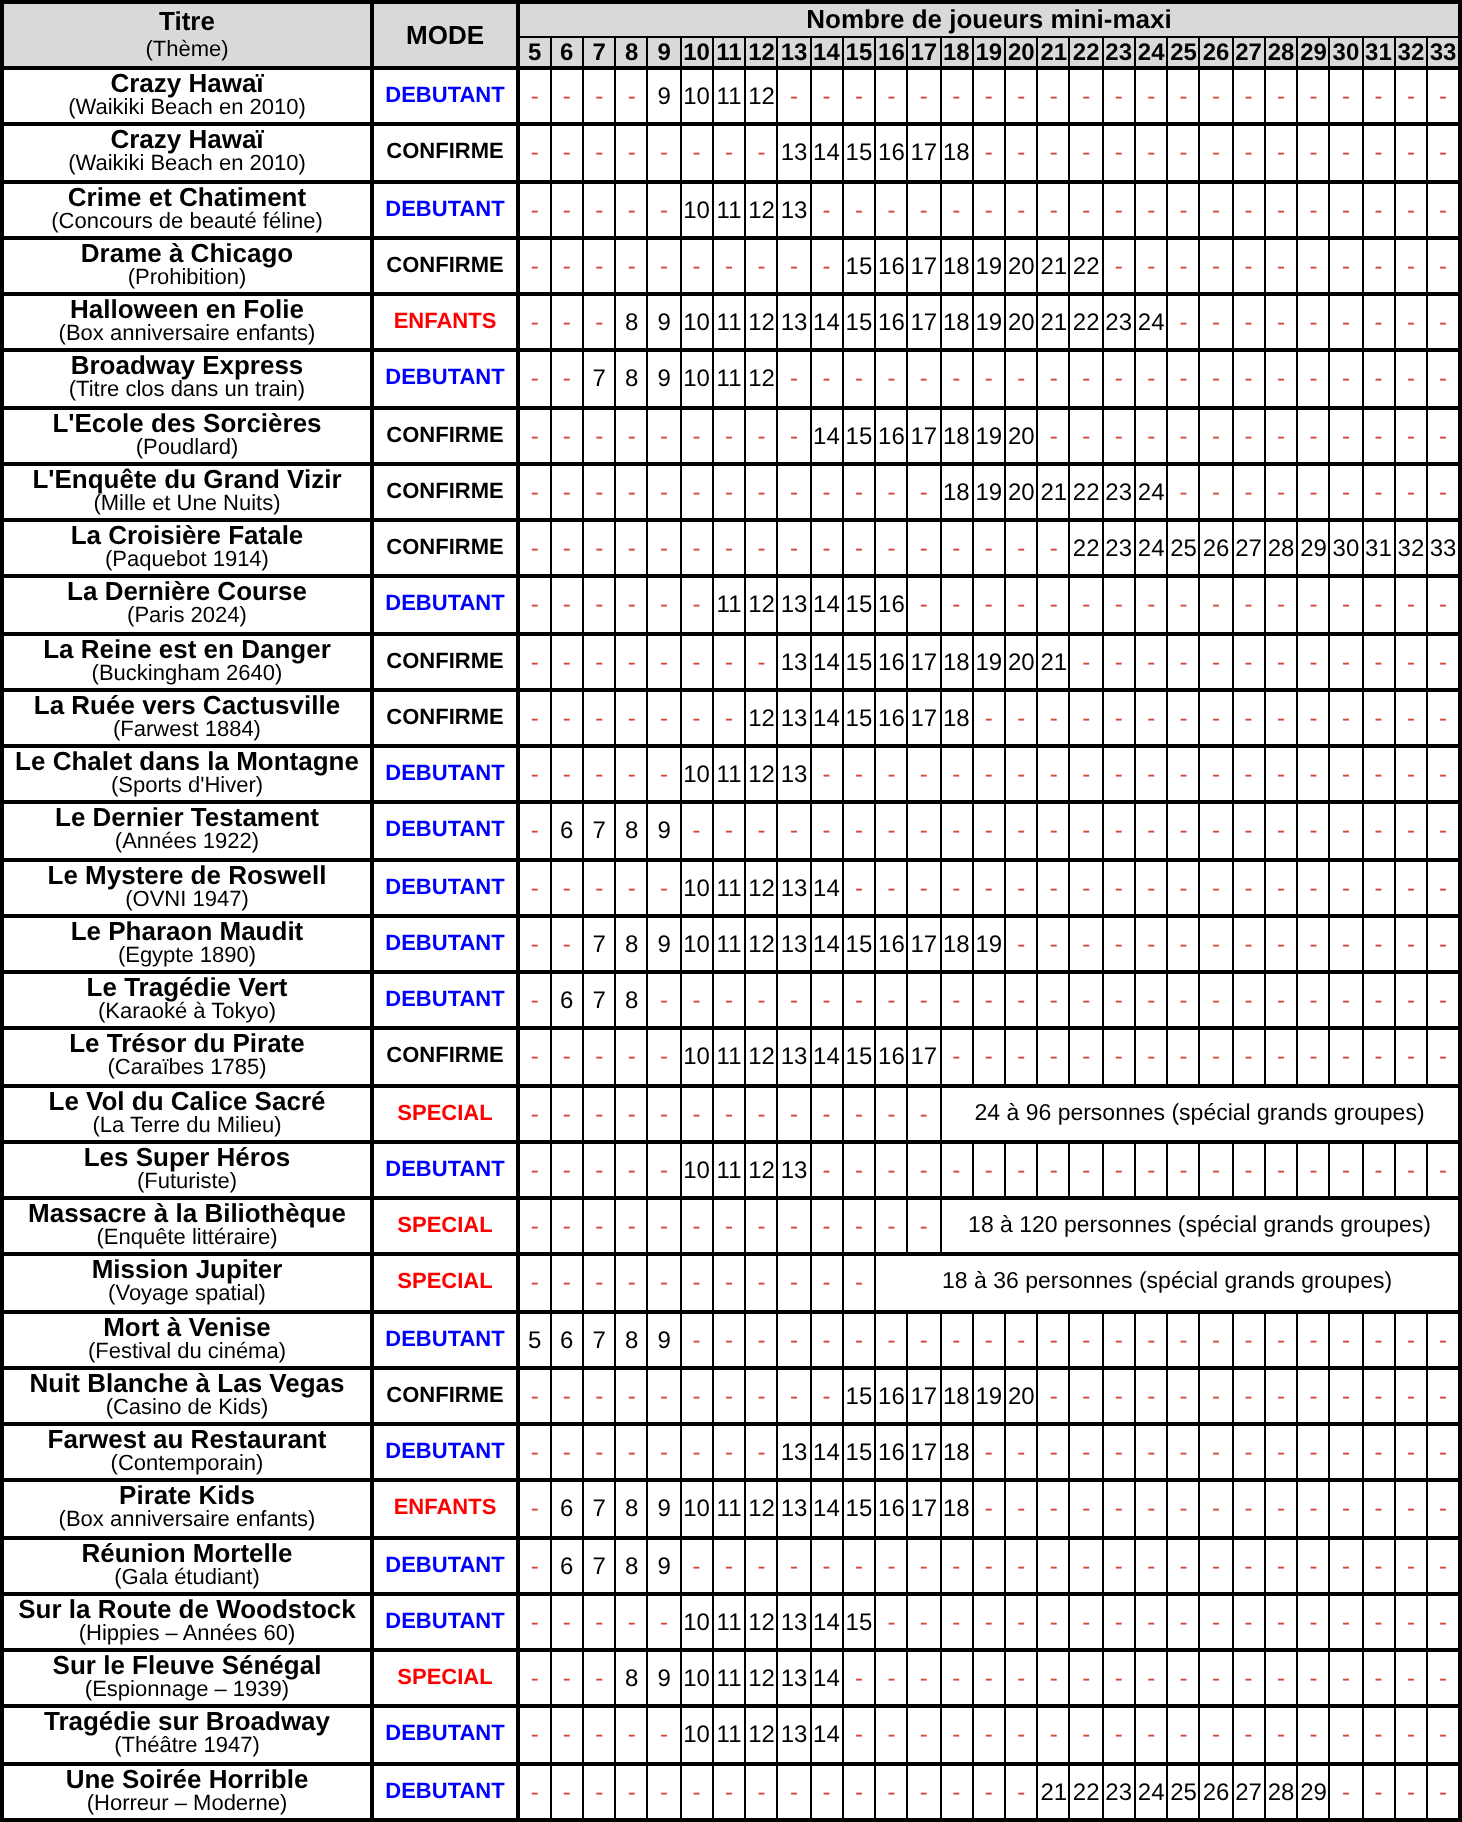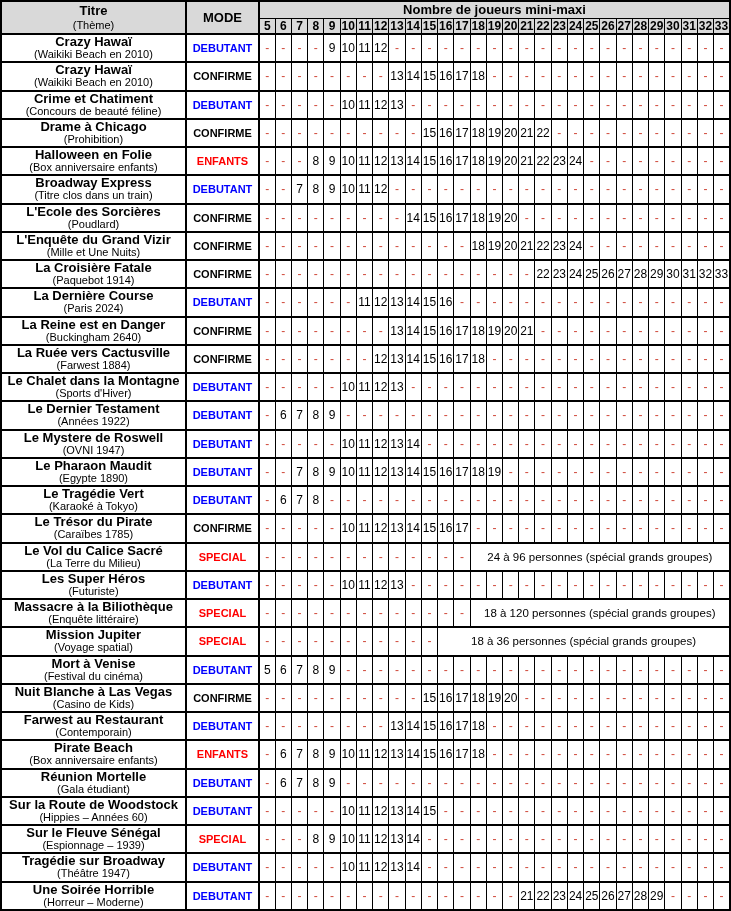--- a/index.html
+++ b/index.html
@@ -930,21 +930,21 @@
         <td class="dash-cell" style="color: rgb(208, 73, 59);">-</td>
         <td class="dash-cell" style="color: rgb(208, 73, 59);">-</td>
         <td class="dash-cell" style="color: rgb(208, 73, 59);">-</td>
         <td class="dash-cell" style="color: rgb(208, 73, 59);">-</td>
         <td class="dash-cell" style="color: rgb(208, 73, 59);">-</td>
         <td class="dash-cell" style="color: rgb(208, 73, 59);">-</td>
         <td class="dash-cell" style="color: rgb(208, 73, 59);">-</td>
       </tr>
       <tr>
         <td class="c-title">
-          <div class="game-title">Pirate Beach</div>
+          <div class="game-title">Pirate Kids</div>
           <div class="game-theme">(Box anniversaire enfants)</div>
         </td>
         <td class="c-mode mode-label" style="color: rgb(255, 0, 0);">ENFANTS</td>
         <td class="dash-cell" style="color: rgb(208, 73, 59);">-</td>
         <td class="num-cell">6</td>
         <td class="num-cell">7</td>
         <td class="num-cell">8</td>
         <td class="num-cell">9</td>
         <td class="num-cell">10</td>
         <td class="num-cell">11</td>

